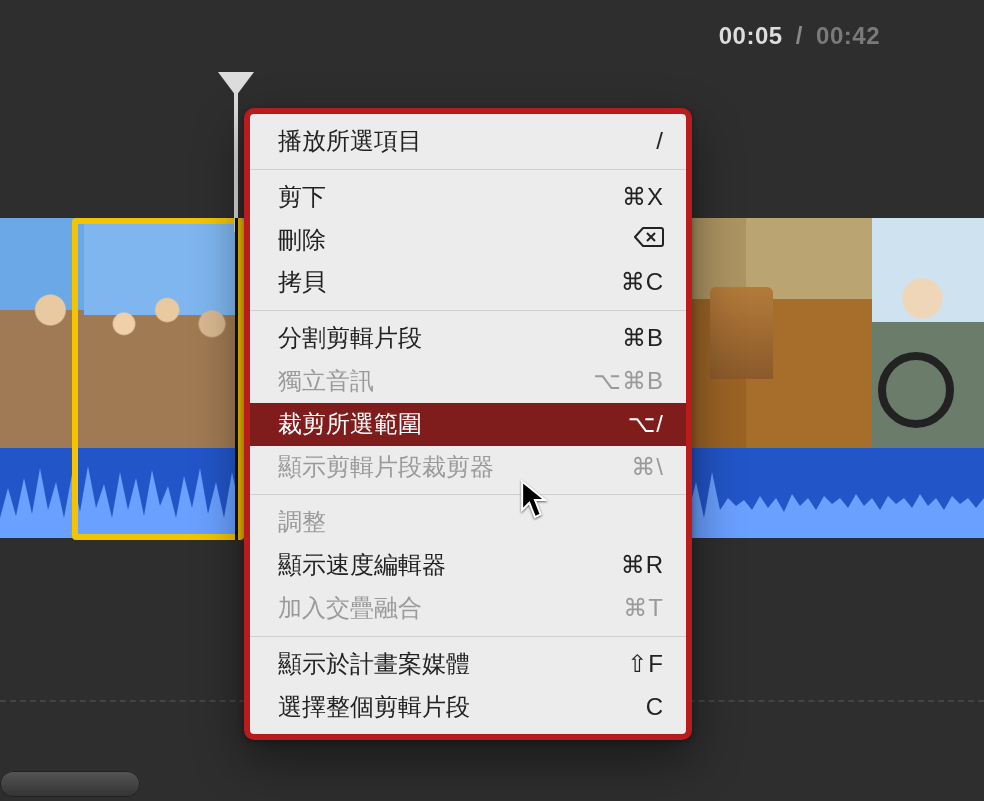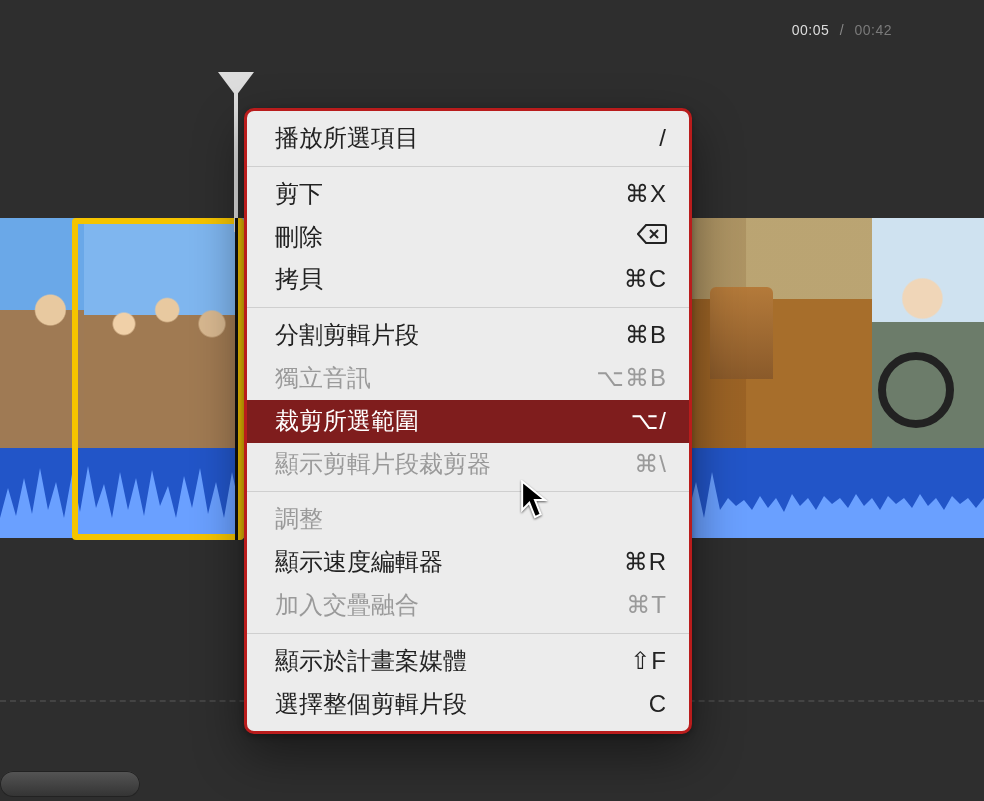--- a/index.html
+++ b/index.html
@@ -1,23 +1,24 @@
 <!DOCTYPE html>
 <html><head>
 <meta charset="utf-8">
 <style>
   * { box-sizing: border-box; margin: 0; padding: 0; }
   html, body { width: 984px; height: 801px; overflow: hidden; font-family: -apple-system, "Helvetica Neue", Arial, sans-serif; }
   body { background: #2e2e2e; position: relative; }
 
   
   .time-display {
-    position: absolute; top: 22px; right: 92px;
-    font-size: 14px; letter-spacing: 0.5px;
+    position: absolute; top: 22px; right: 104px;
+    font-size: 24px; letter-spacing: 0.5px;
     color: #ddd;
+    font-weight: bold;
   }
   .time-display .sep { color: #888; margin: 0 6px; }
   .time-display .total { color: #7a7a7a; }
 
   
   .timeline {
     position: absolute; left: 0; top: 218px; width: 984px; height: 322px;
   }
 
   
@@ -116,21 +117,21 @@
     position: absolute; left: 0; bottom: 4px; width: 140px; height: 26px;
     background: linear-gradient(#555, #333);
     border-radius: 13px;
     box-shadow: inset 0 0 0 1px #222;
   }
 
   
   .context-menu {
     position: absolute; left: 244px; top: 108px; width: 448px;
     background: #ececec;
-    border: 3px solid #b91c1c;
+    border: 6px solid #b91c1c;
     border-radius: 10px;
     box-shadow: 0 20px 50px rgba(0,0,0,0.45), 0 2px 6px rgba(0,0,0,0.3);
     padding: 6px 0;
     font-size: 24px;
     color: #222;
     user-select: none;
   }
   .context-menu .item {
     display: flex; justify-content: space-between; align-items: center;
     padding: 4px 22px 4px 28px;

